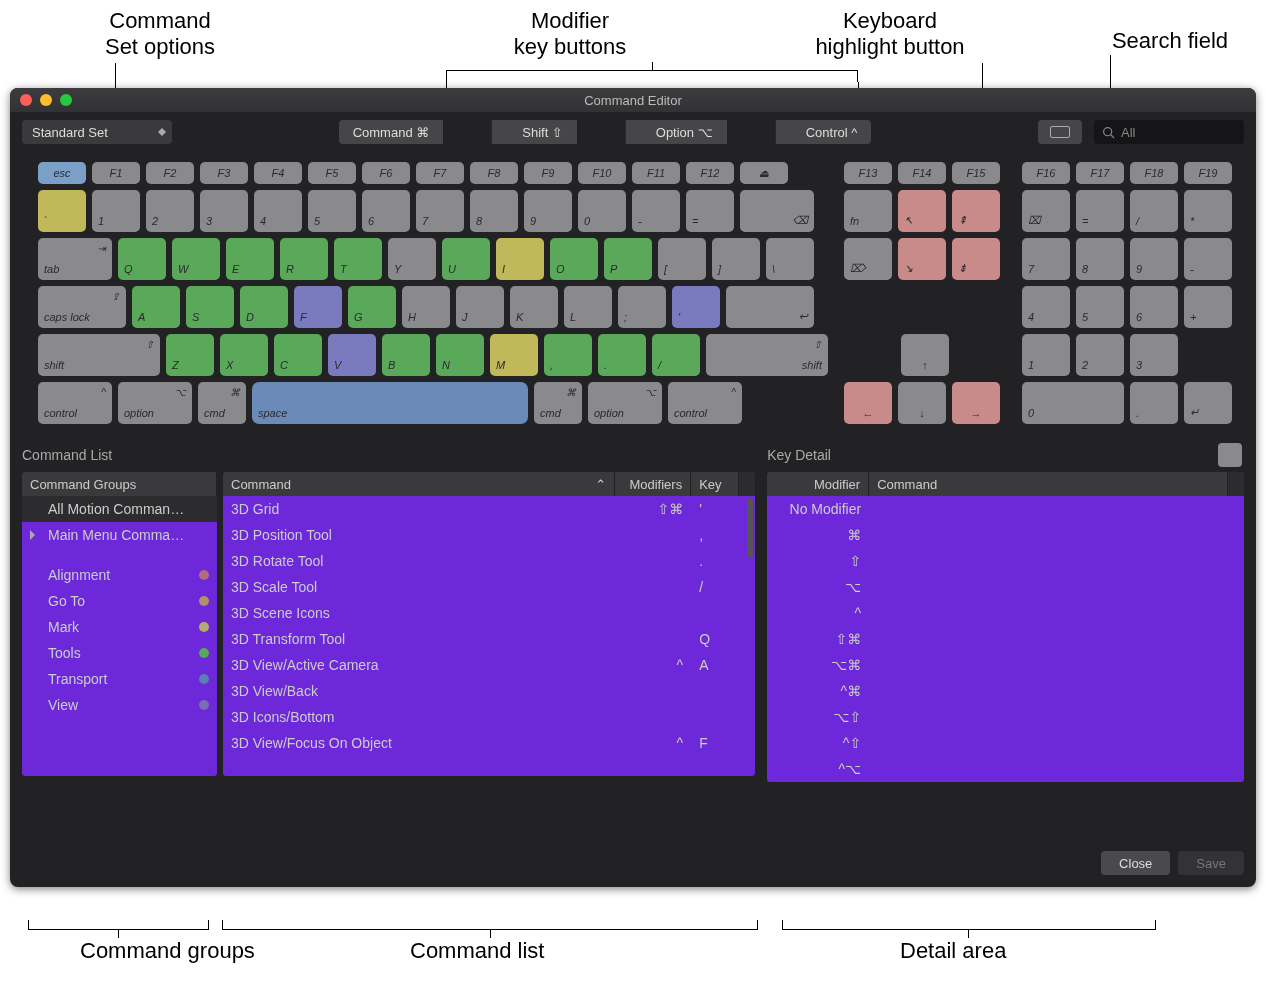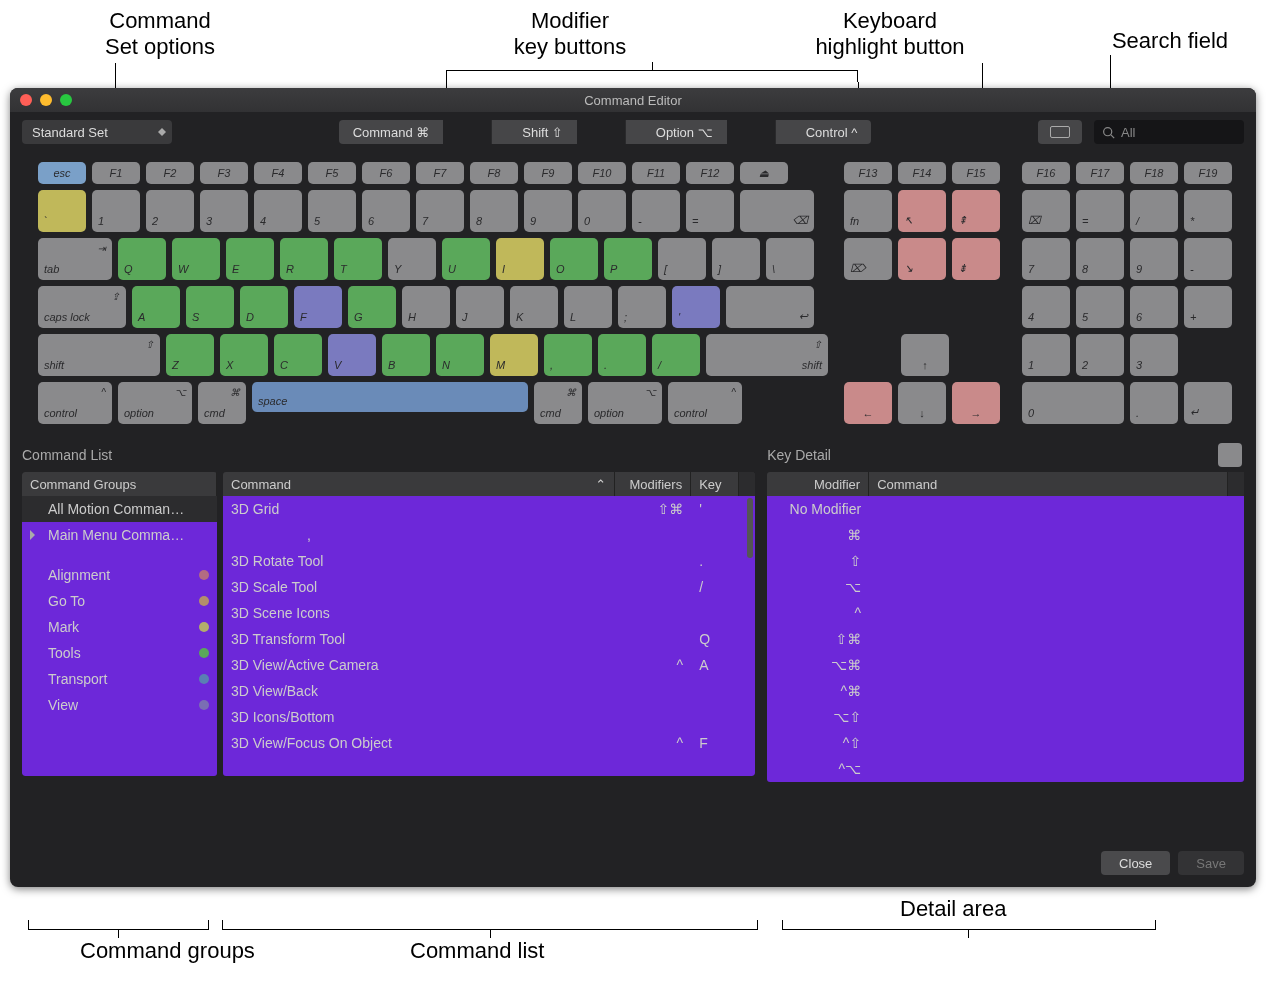--- a/index.html
+++ b/index.html
@@ -32,21 +32,21 @@
 .key { background: #8a8a8c; color: #2a2a2c; border-radius: 5px; font-size: 11px; display: flex; position: relative; font-style: italic; }
 .key .lbl { position: absolute; left: 6px; bottom: 5px; }
 .key .lbr { position: absolute; right: 6px; bottom: 5px; }
 .key .tr { position: absolute; right: 6px; top: 5px; font-size: 10px; }
 .fkey { width: 48px; height: 22px; justify-content: center; align-items: center; font-style: italic; font-size: 11px; }
 .k1 { width: 48px; height: 42px; }
 .k15 { width: 74px; height: 42px; }
 .k175 { width: 88px; height: 42px; }
 .k2 { width: 102px; height: 42px; }
 .k225 { width: 122px; height: 42px; }
-.kspace { width: 276px; height: 30px; }
+.kspace { width: 276px; height: 42px; border-radius: 7px; }
 .c-green { background: #5aa85a; }
 .c-yellow { background: #c0b85a; }
 .c-blue { background: #6a8bb8; }
 .c-purple { background: #7a7abf; }
 .c-pink { background: #c98a8a; }
 .c-esc { background: #7aa0c8; }
 .cluster { display: flex; gap: 16px; }
 .main-kb { flex-shrink: 0; }
 .nav-cluster { width: 162px; flex-shrink: 0; }
 .num-cluster { width: 220px; flex-shrink: 0; }
@@ -98,21 +98,21 @@
 <div class="ann-line" style="left:115px; top:63px; width:1px; height:56px;"></div>
 <div class="bracket" style="left:446px; top:70px; width:412px; height:12px;"></div>
 <div class="ann-line" style="left:652px; top:62px; width:1px; height:9px;"></div>
 <div class="ann-line" style="left:446px; top:82px; width:1px; height:38px;"></div>
 <div class="ann-line" style="left:858px; top:82px; width:1px; height:38px;"></div>
 <div class="ann-line" style="left:982px; top:63px; width:1px; height:56px;"></div>
 <div class="ann-line" style="left:1110px; top:55px; width:1px; height:64px;"></div>
 
 <div class="ann" style="left:80px; top:938px; width:220px; text-align:left;"><span>Command groups</span></div>
 <div class="ann" style="left:410px; top:938px; width:200px; text-align:left;"><span>Command list</span></div>
-<div class="ann" style="left:900px; top:896px; width:160px; text-align:left;"><span>Detail area</span></div>
+<div class="ann" style="left:900px; top:938px; width:160px; text-align:left;"><span>Detail area</span></div>
 
 <div class="bracket-down" style="left:28px; top:920px; width:181px; height:10px;"></div>
 <div class="ann-line" style="left:118px; top:930px; width:1px; height:8px;"></div>
 <div class="bracket-down" style="left:222px; top:920px; width:536px; height:10px;"></div>
 <div class="ann-line" style="left:490px; top:930px; width:1px; height:8px;"></div>
 <div class="bracket-down" style="left:782px; top:920px; width:374px; height:10px;"></div>
 <div class="ann-line" style="left:968px; top:930px; width:1px; height:8px;"></div>
 
 <div class="window">
   <div class="titlebar">
@@ -546,20 +546,21 @@
             <div class="scrollbar" style="border:none"></div>
           </div>
           <div class="tbl-body" id="cmd-body" style="position:relative">
               <div class="row">
                 <div class="cmd-col">3D Grid</div>
                 <div class="mod-col">⇧⌘</div>
                 <div class="key-col">'</div>
                 <div class="scrollbar"></div>
               </div>
               <div class="row">
+                <div class="cmd-col">3D Position Tool</div>
                 <div class="mod-col"></div>
                 <div class="key-col">,</div>
                 <div class="scrollbar"></div>
               </div>
               <div class="row">
                 <div class="cmd-col">3D Rotate Tool</div>
                 <div class="mod-col"></div>
                 <div class="key-col">.</div>
                 <div class="scrollbar"></div>
               </div>

